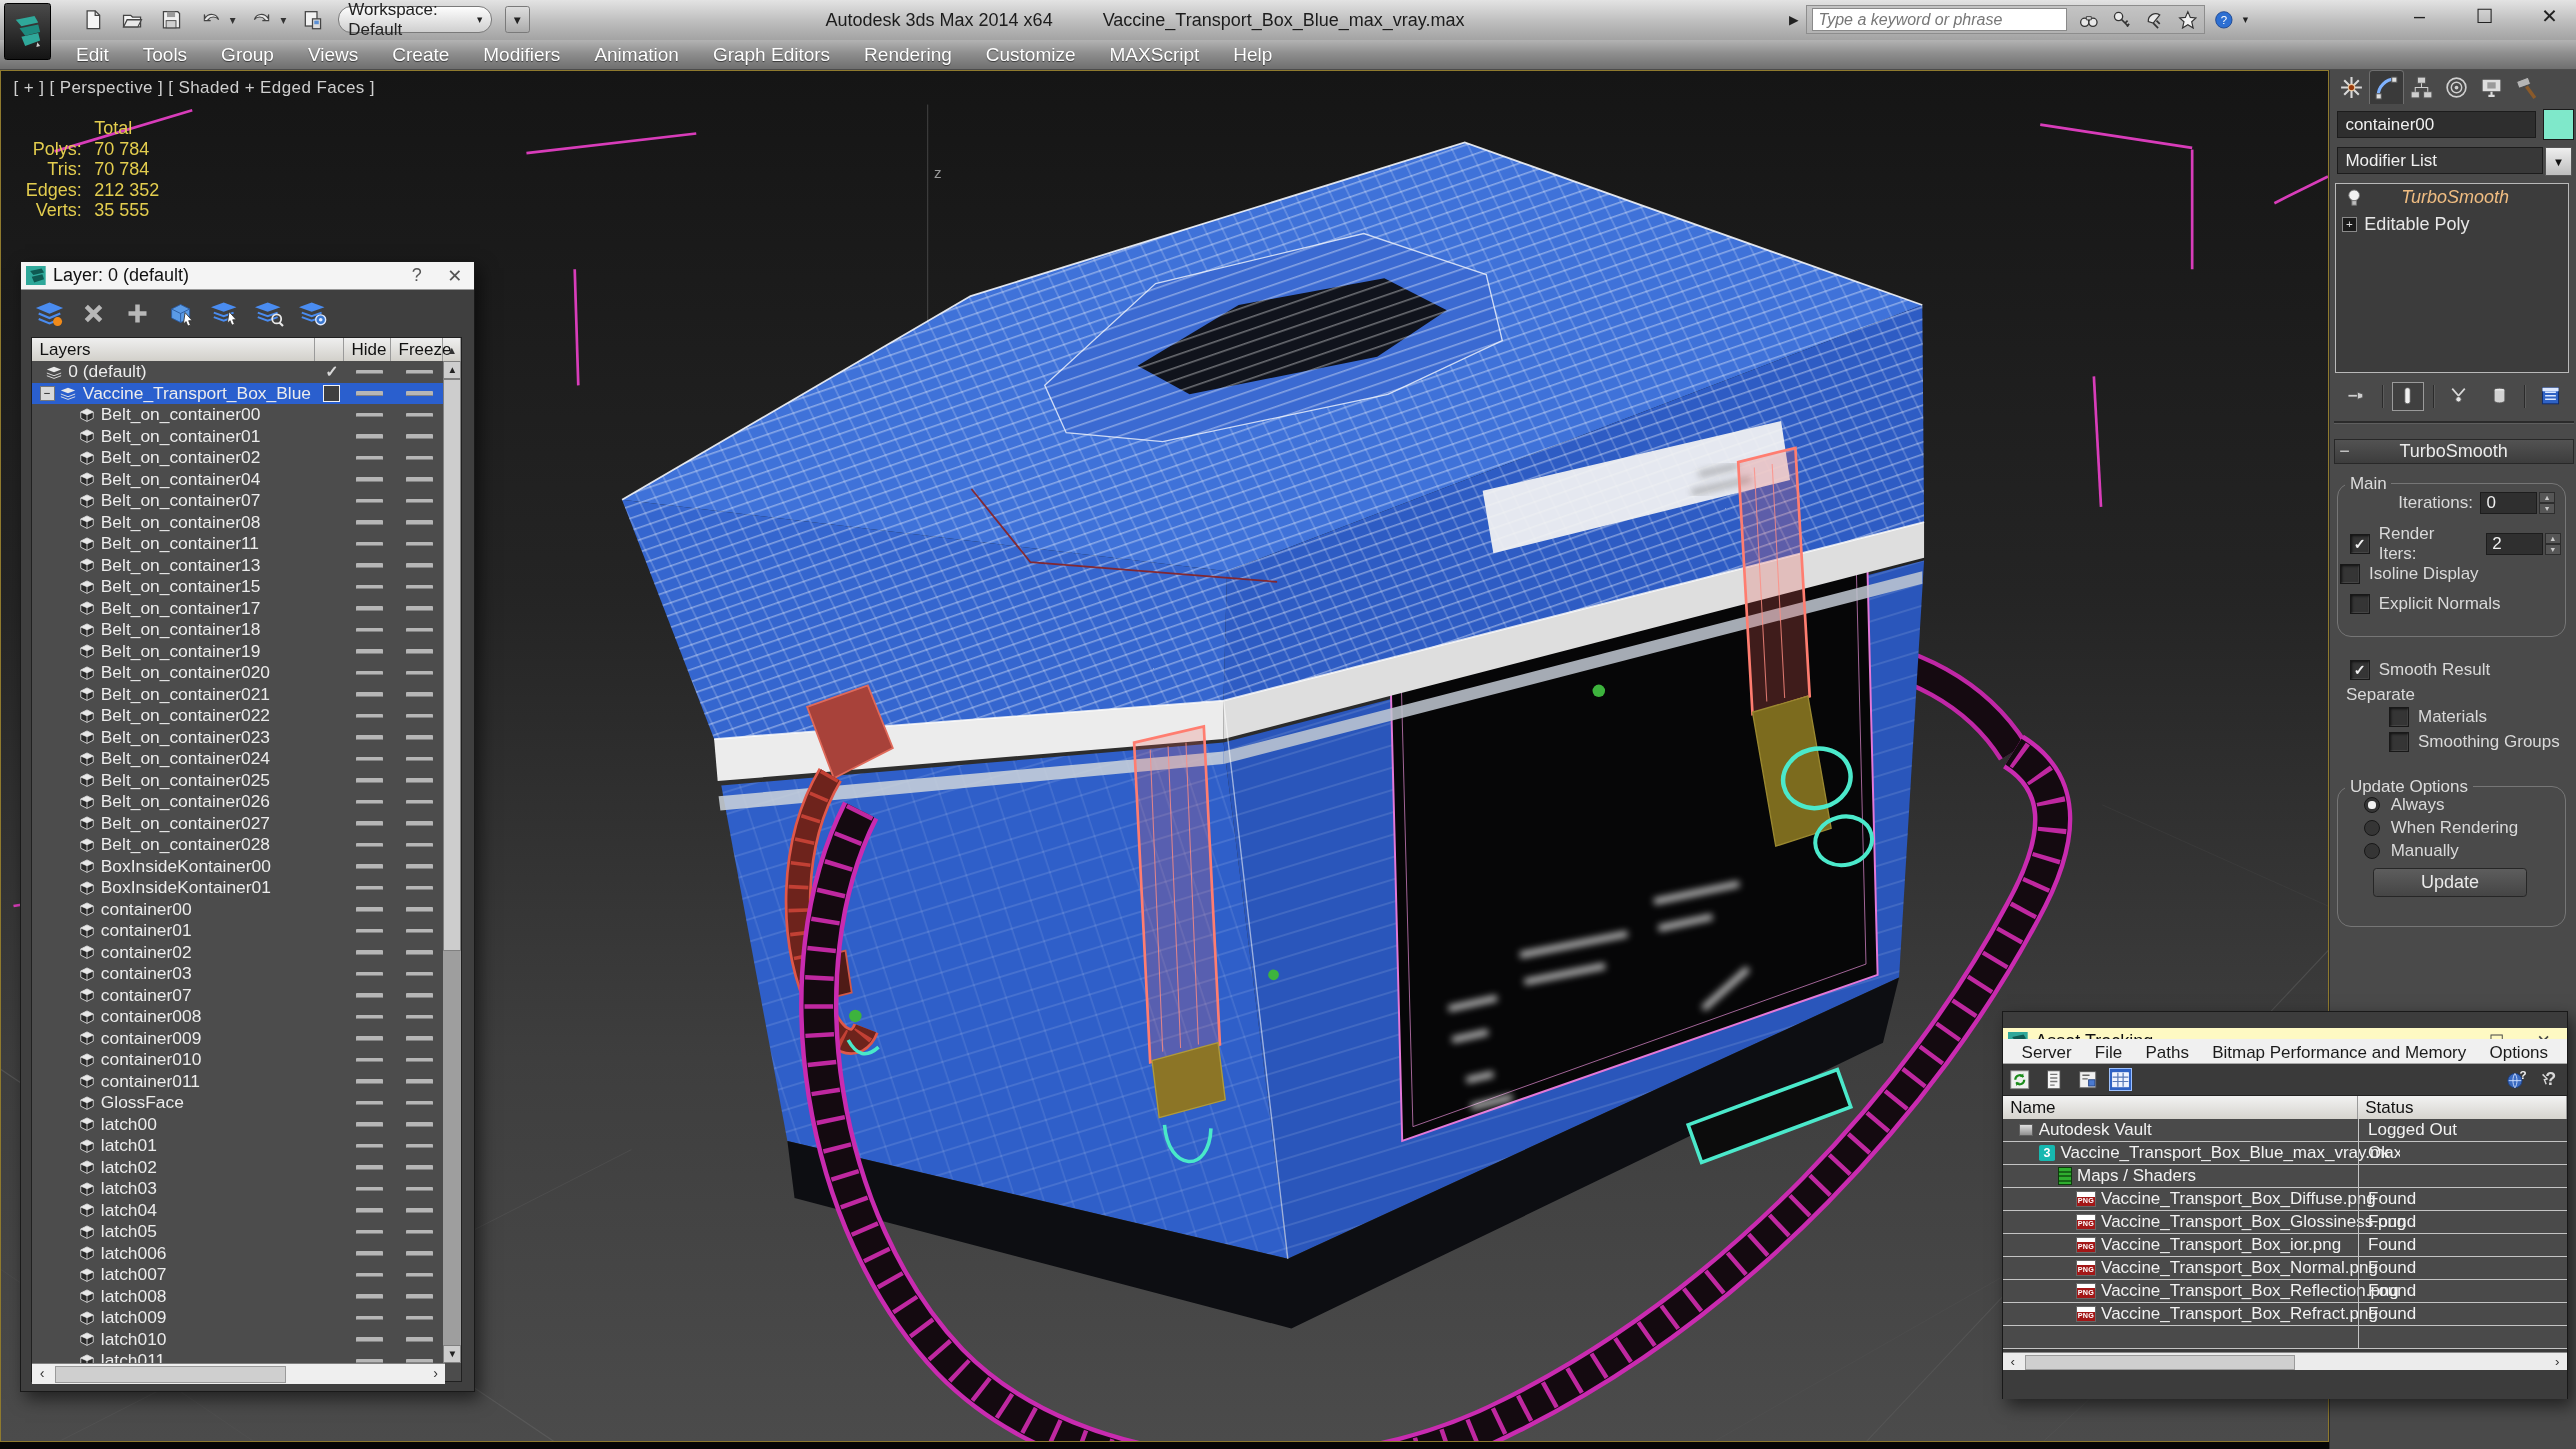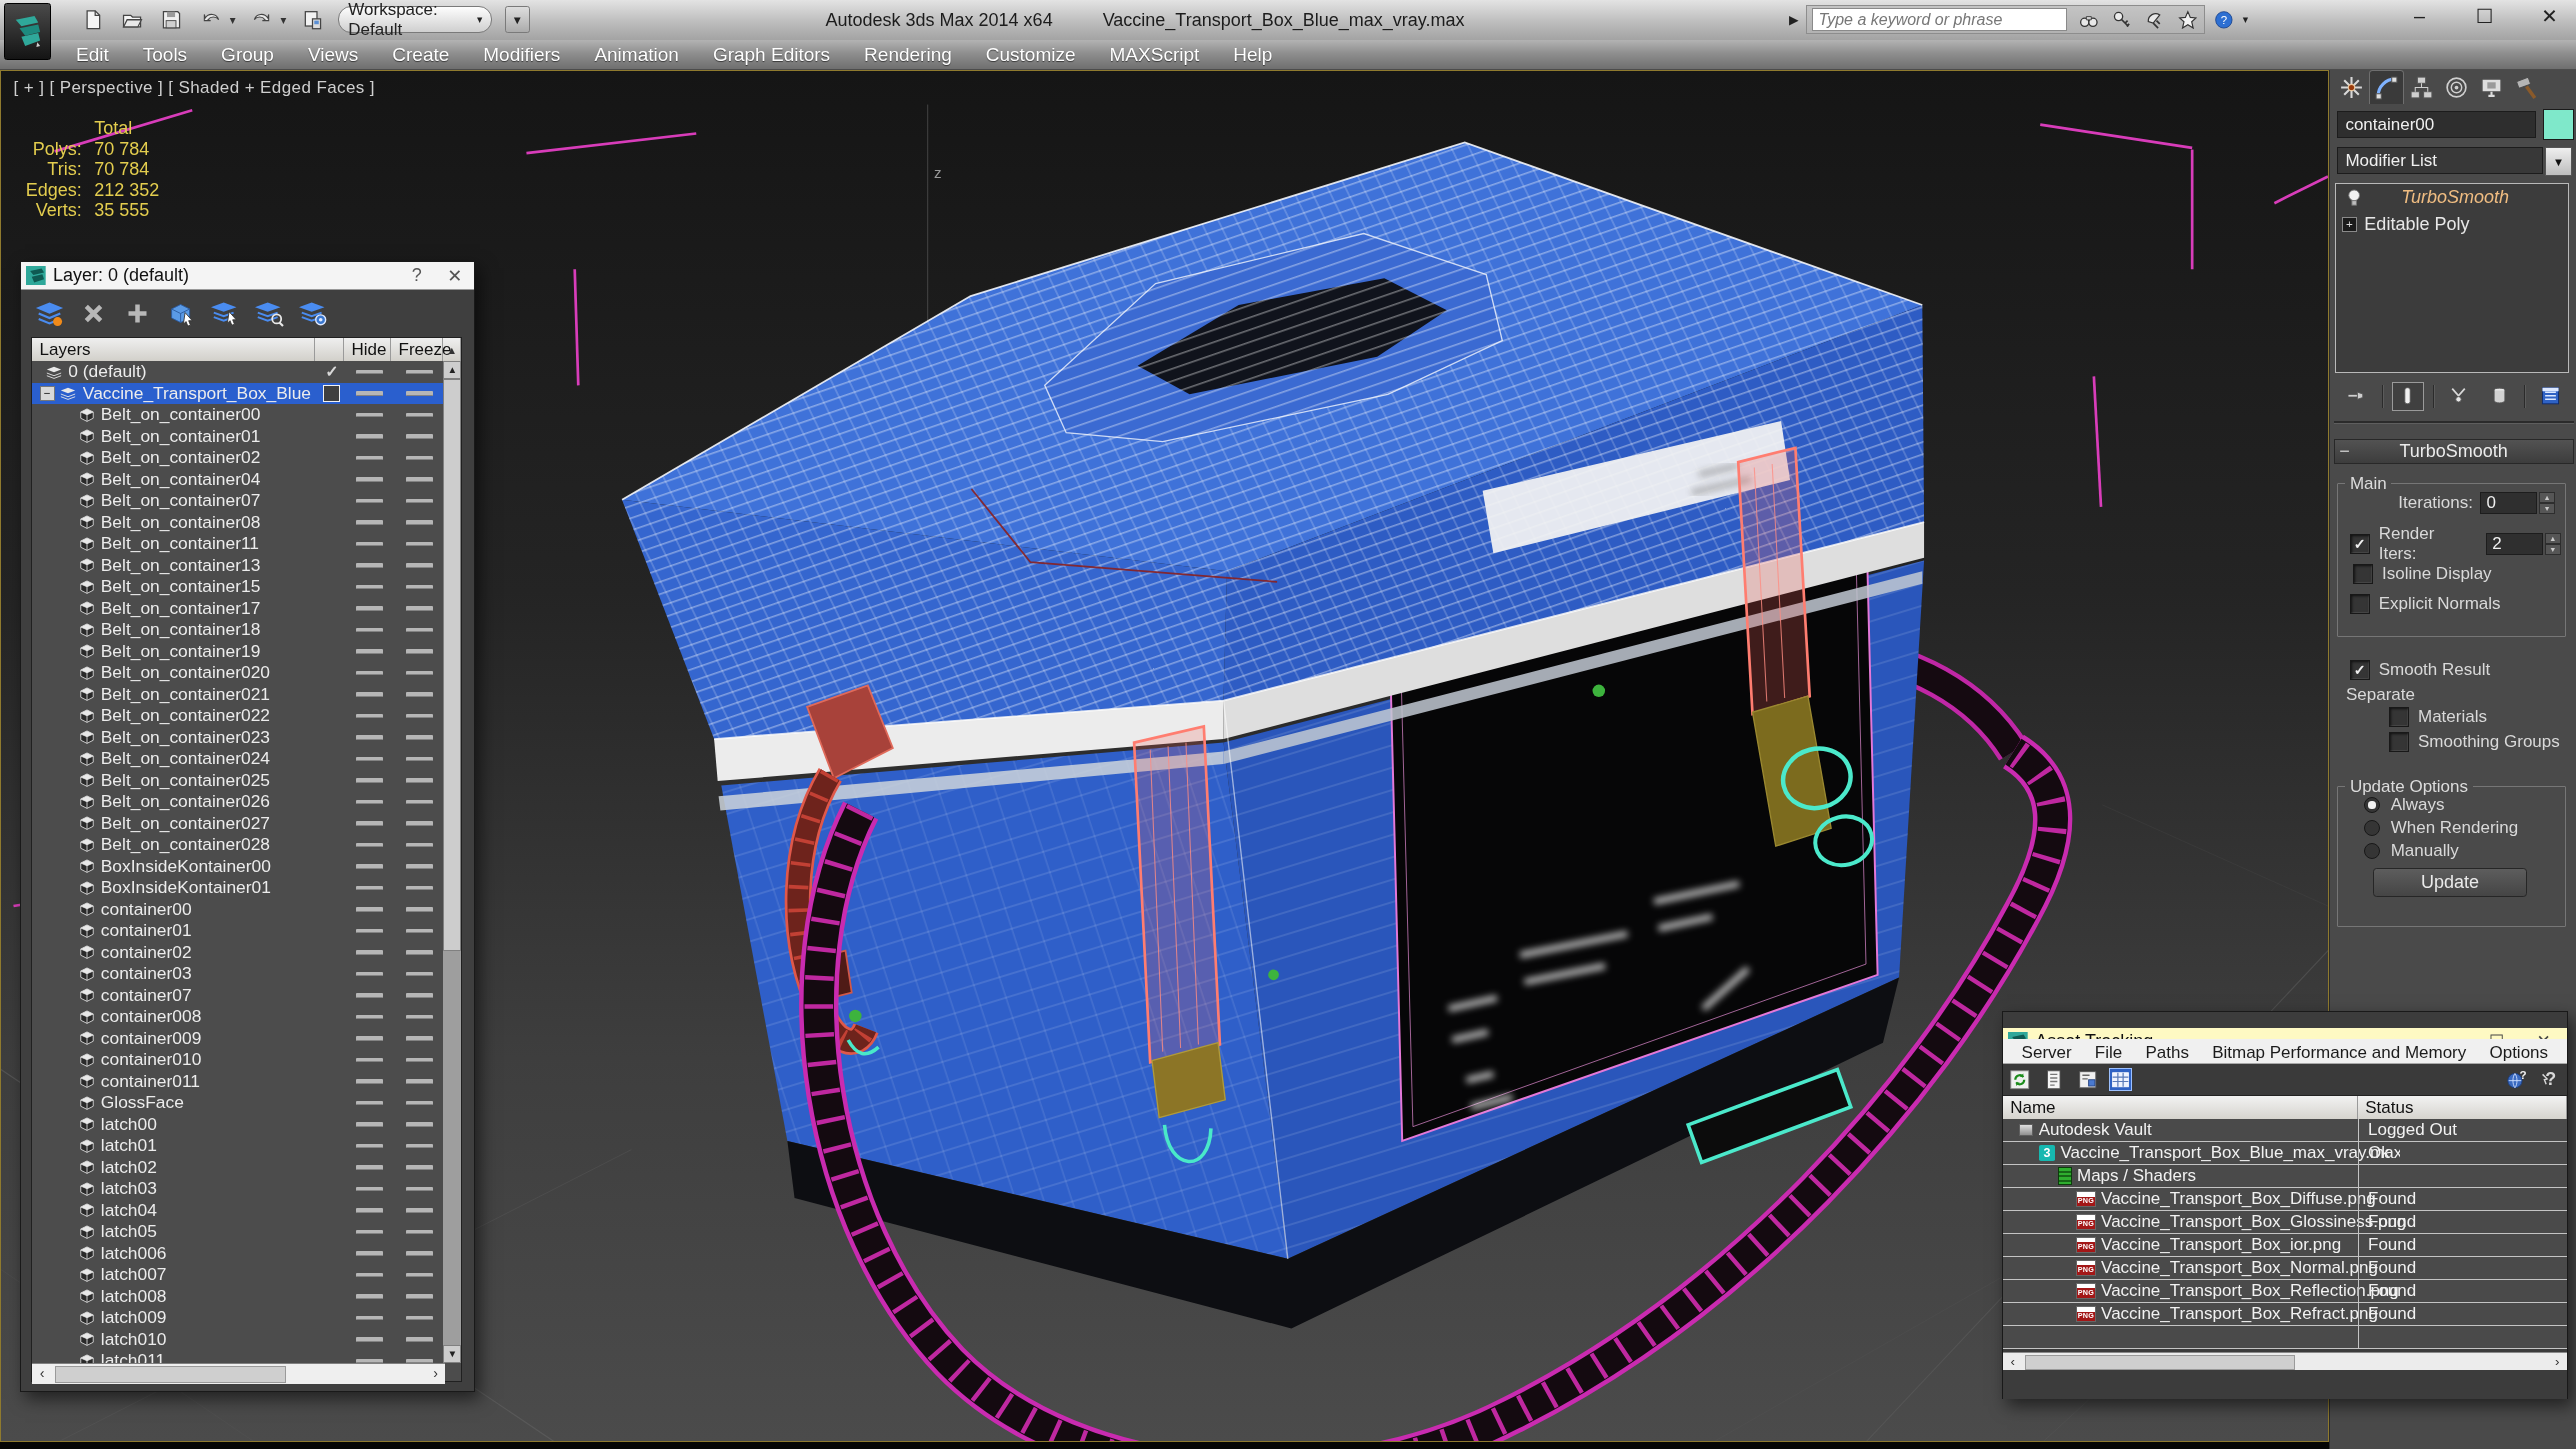--- a/index.html
+++ b/index.html
@@ -87,21 +87,21 @@
   .plusbox{width:13.4px;height:13.4px;background:#1b1b1b;border:0.9px solid #8a8a8a;color:#ddd;font-size:11.6px;line-height:11.6px;text-align:center;margin-right:7.2px}
   #stkbtns{left:0px;top:309px;width:247px;height:34px;display:flex;align-items:center;justify-content:center;gap:9px}
   .stkb{width:32px;height:29px;display:flex;align-items:center;justify-content:center}
   .stkb svg{width:23px;height:21.5px}
   .stkb.active{border:0.9px solid #9a9a9a;background:#404040;box-sizing:border-box}
   .vdiv{width:0.9px;height:23px;background:#2b2b2b;box-shadow:0.9px 0 0 #5e5e5e}
   #cpsep{left:3.6px;top:351px;width:240px;height:1.8px;background:#2b2b2b;box-shadow:0 0.9px 0 #616161}
   #rollhead{left:3.6px;top:369px;width:240px;height:25px;background:linear-gradient(#525252,#3d3d3d);border:0.9px solid #282828;box-sizing:border-box;display:flex;align-items:center;color:#ececec;font-size:18px}
   #rollhead .minus{width:19.7px;text-align:center;color:#cfcfcf;font-size:18px}
   #rollhead .rtitle{flex:1;text-align:center;margin-right:19.7px}
-  .grp{position:absolute;left:7.2px;width:229px;border:0.9px solid #767676;border-radius:1px;box-sizing:border-box}
+  .grp{position:absolute;left:7.2px;width:229px;border:0.9px solid #767676;border-radius:14px;box-sizing:border-box}
   .glab{position:absolute;top:-9.8px;left:7.2px;background:#4a4a4a;padding:0 4.5px;color:#dcdcdc;font-size:17px}
   .prow{position:absolute;display:flex;align-items:center;color:#d9d9d9;font-size:17px}
   .plabel{text-align:right}
   .sfield{width:57px;height:21.5px;background:#2f2f2f;border:0.9px solid #1d1d1d;color:#efefef;font-size:17px;padding:0 5.4px;display:flex;align-items:center;box-sizing:border-box}
   .spinbtns{width:16px;height:21.5px;display:flex;flex-direction:column;margin-left:1.8px}
   .spinbtns i{flex:1;background:#565656;border:0.9px solid #2e2e2e;color:#c9c9c9;font-size:7.2px;font-style:normal;text-align:center;line-height:9px}
   .cb{width:18px;height:18px;background:#353535;border:0.9px solid #181818;box-shadow:inset 0.9px 0.9px 2.7px rgba(0,0,0,.7),inset -0.9px -0.9px 0.9px rgba(255,255,255,.12);margin-right:9px}
   .cb.on{text-align:center;color:#f0f0f0;font-size:14.3px;line-height:18px;font-weight:bold}
   .rd{width:16px;height:16px;border-radius:50%;background:#353535;border:0.9px solid #181818;margin-right:10.7px;box-sizing:border-box}
   .rd.on{display:flex;align-items:center;justify-content:center}
@@ -1375,21 +1375,21 @@
   </div>
   <div class="prow" style="top:454px;left:19.7px;width:211px">
     <span class="cb on">✓</span>
     <span>Render Iters:</span>
     <span class="sfield" style="margin-left:9px">2</span>
     <span class="spinbtns">
         <i>▲</i>
         <i>▼</i>
       </span>
   </div>
-  <div class="prow" style="top:494px;left:23px">
+  <div class="prow" style="top:494px;left:10px">
     <span class="cb"></span>
     <span>Isoline Display</span>
   </div>
   <div class="prow" style="top:524px;left:19.7px">
     <span class="cb"></span>
     <span>Explicit Normals</span>
   </div>
 
   <div class="prow" style="top:590px;left:19.7px">
     <span class="cb on">✓</span>

